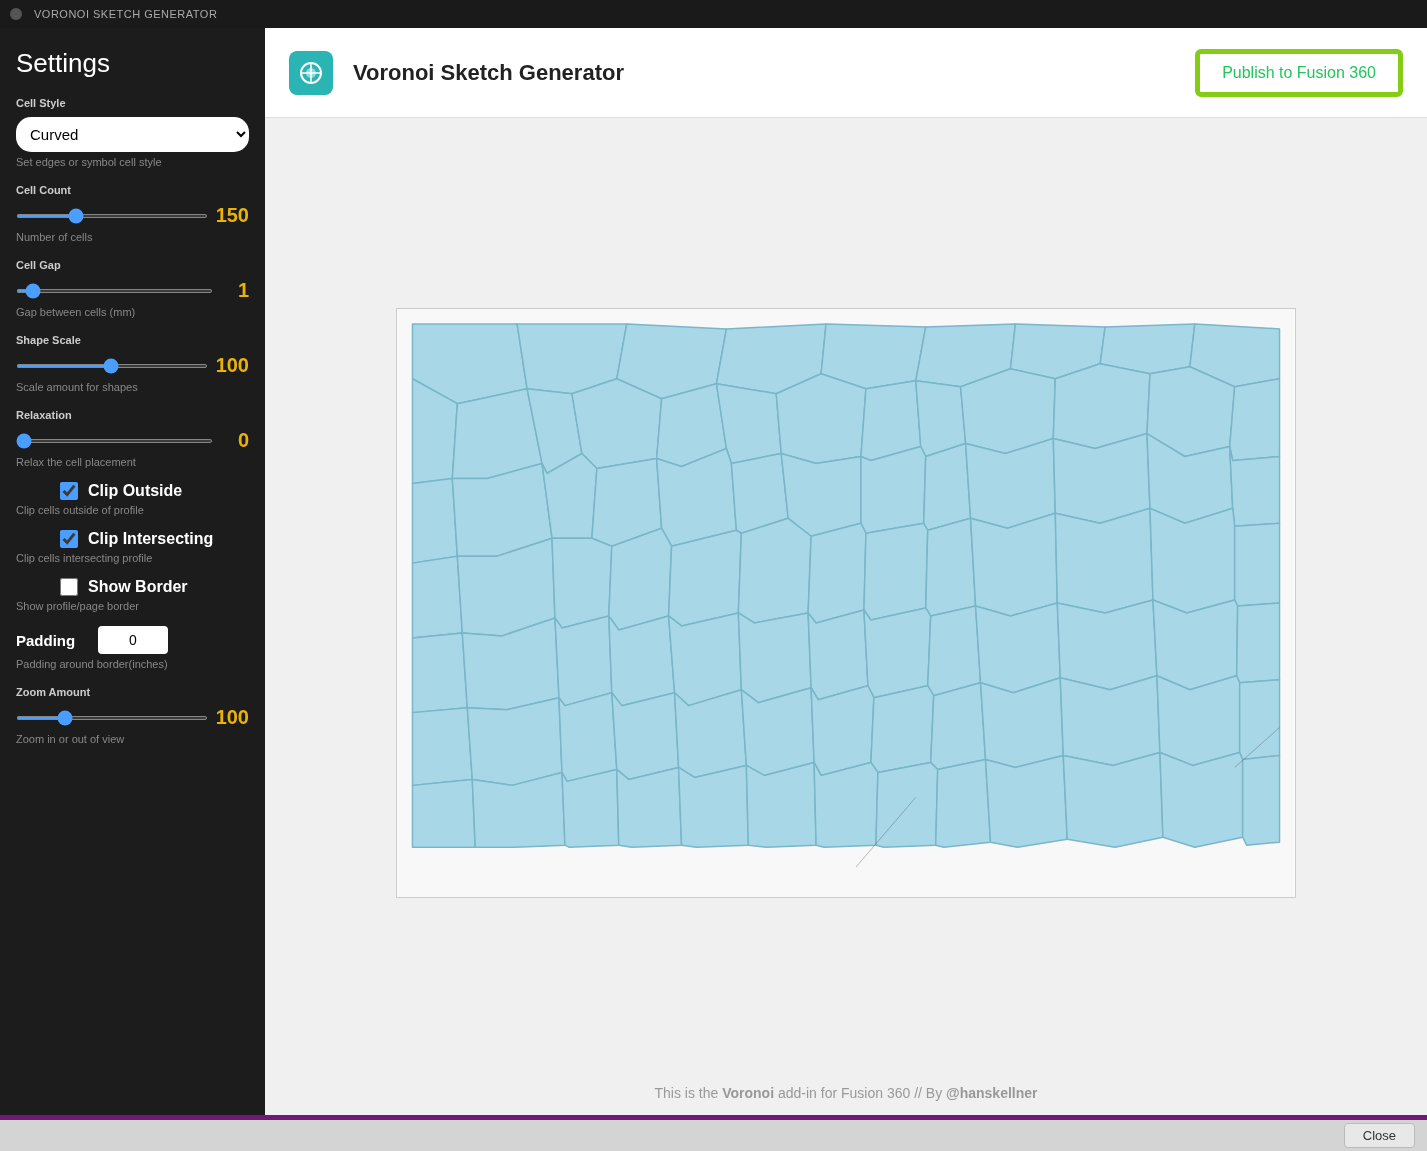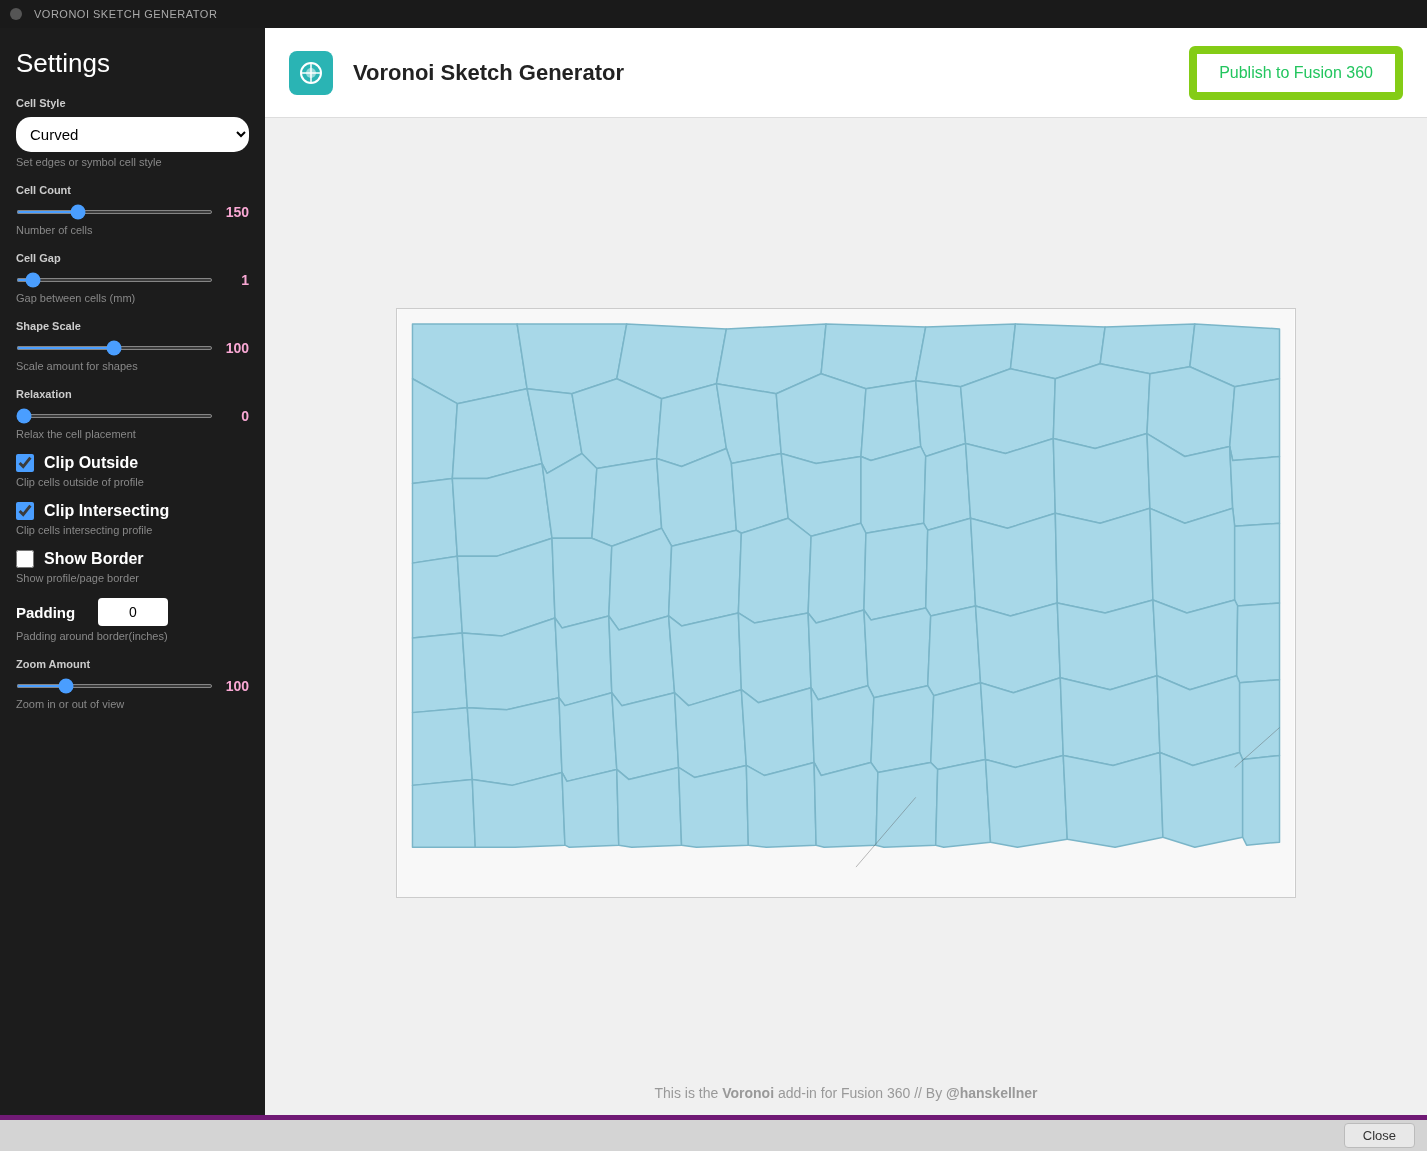--- a/index.html
+++ b/index.html
@@ -77,32 +77,33 @@
       gap: 8px;
       margin-top: 8px;
     }
     .slider-row input[type=range] {
       flex: 1;
       height: 4px;
       cursor: pointer;
       accent-color: #4a9eff;
     }
     .slider-value {
-      color: #f9a8d4;
-      font-size: 14px;
+      color: #eab308;
+      font-size: 20px;
       font-weight: 600;
       min-width: 28px;
       text-align: right;
     }
 
     .checkbox-row {
       display: flex;
       align-items: center;
       gap: 10px;
       margin-top: 14px;
+      margin-left: 44px;
     }
     .checkbox-row input[type=checkbox] {
       width: 18px; height: 18px;
       accent-color: #4a9eff;
       cursor: pointer;
     }
     .checkbox-label {
       font-size: 16px;
       font-weight: 600;
       color: #fff;
@@ -156,21 +157,21 @@
       display: flex; align-items: center; justify-content: center;
       flex-shrink: 0;
     }
     .top-bar-title {
       font-size: 22px;
       font-weight: 600;
       color: #222;
       flex: 1;
     }
     .publish-btn {
-      border: 8px solid #84cc16;
+      border: 5px solid #84cc16;
       color: #22c55e;
       background: transparent;
       padding: 10px 22px;
       border-radius: 6px;
       font-size: 16px;
       font-weight: 500;
       cursor: pointer;
     }
 
     .canvas-area {

